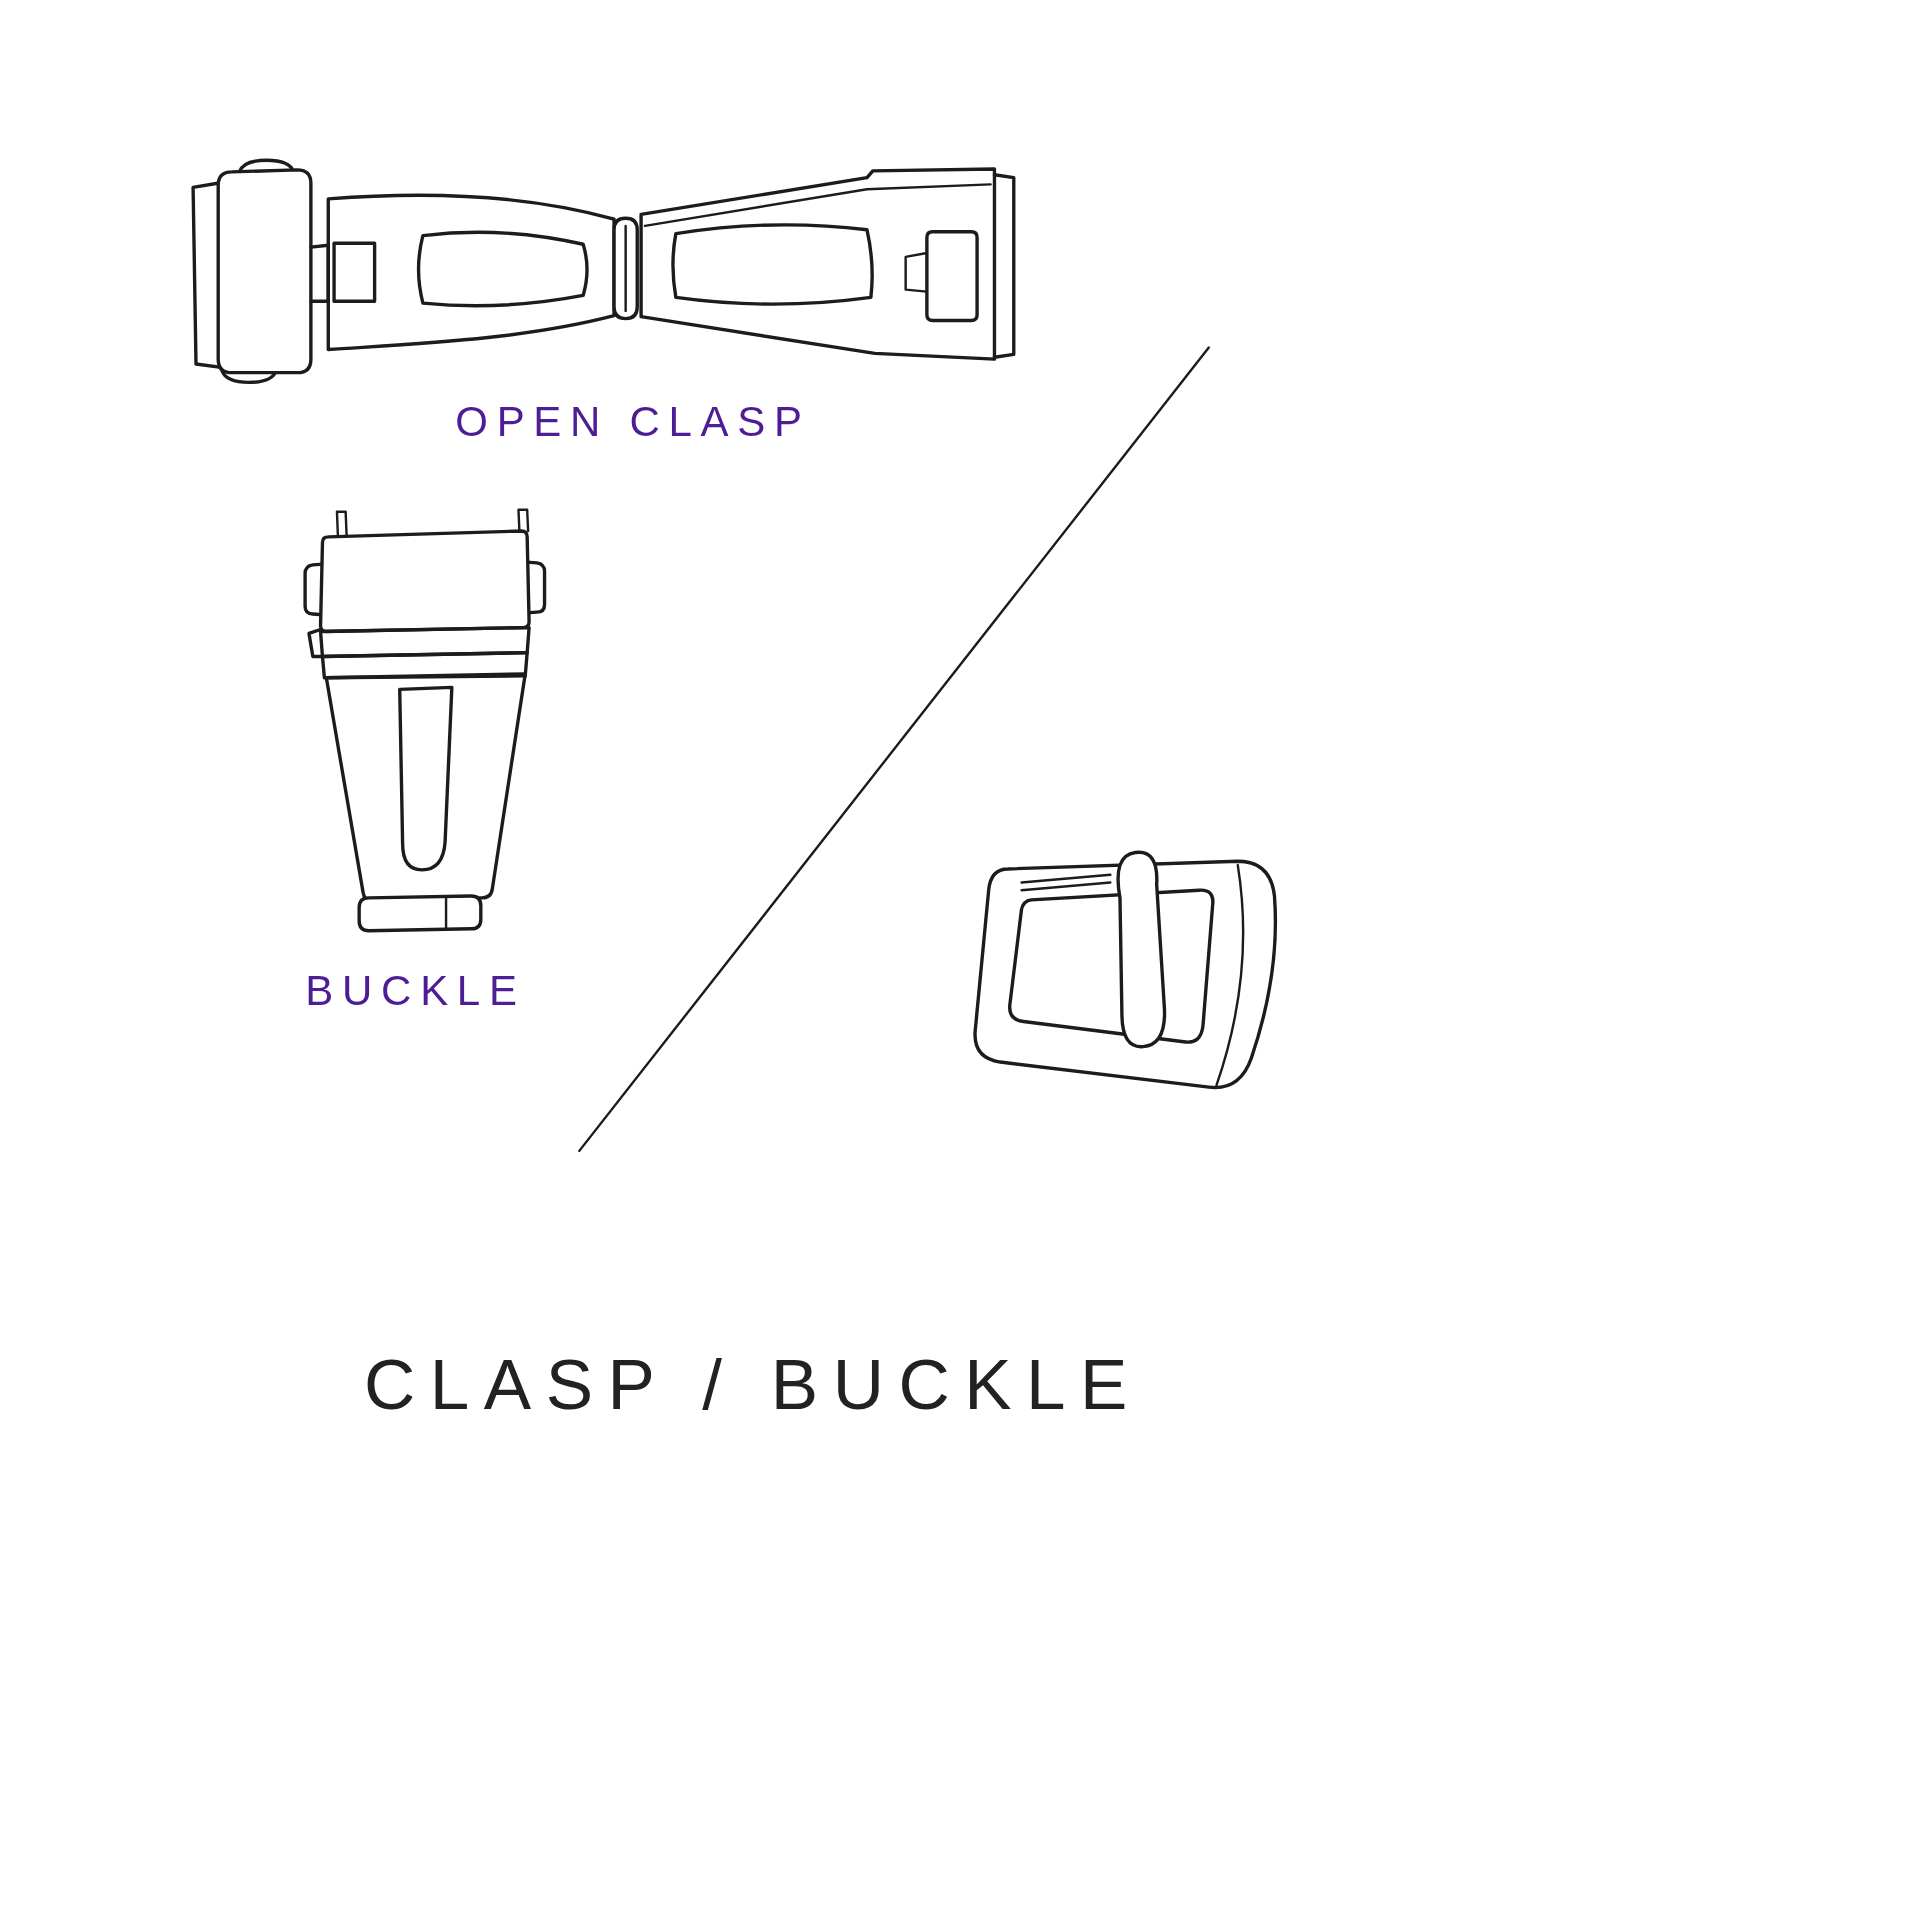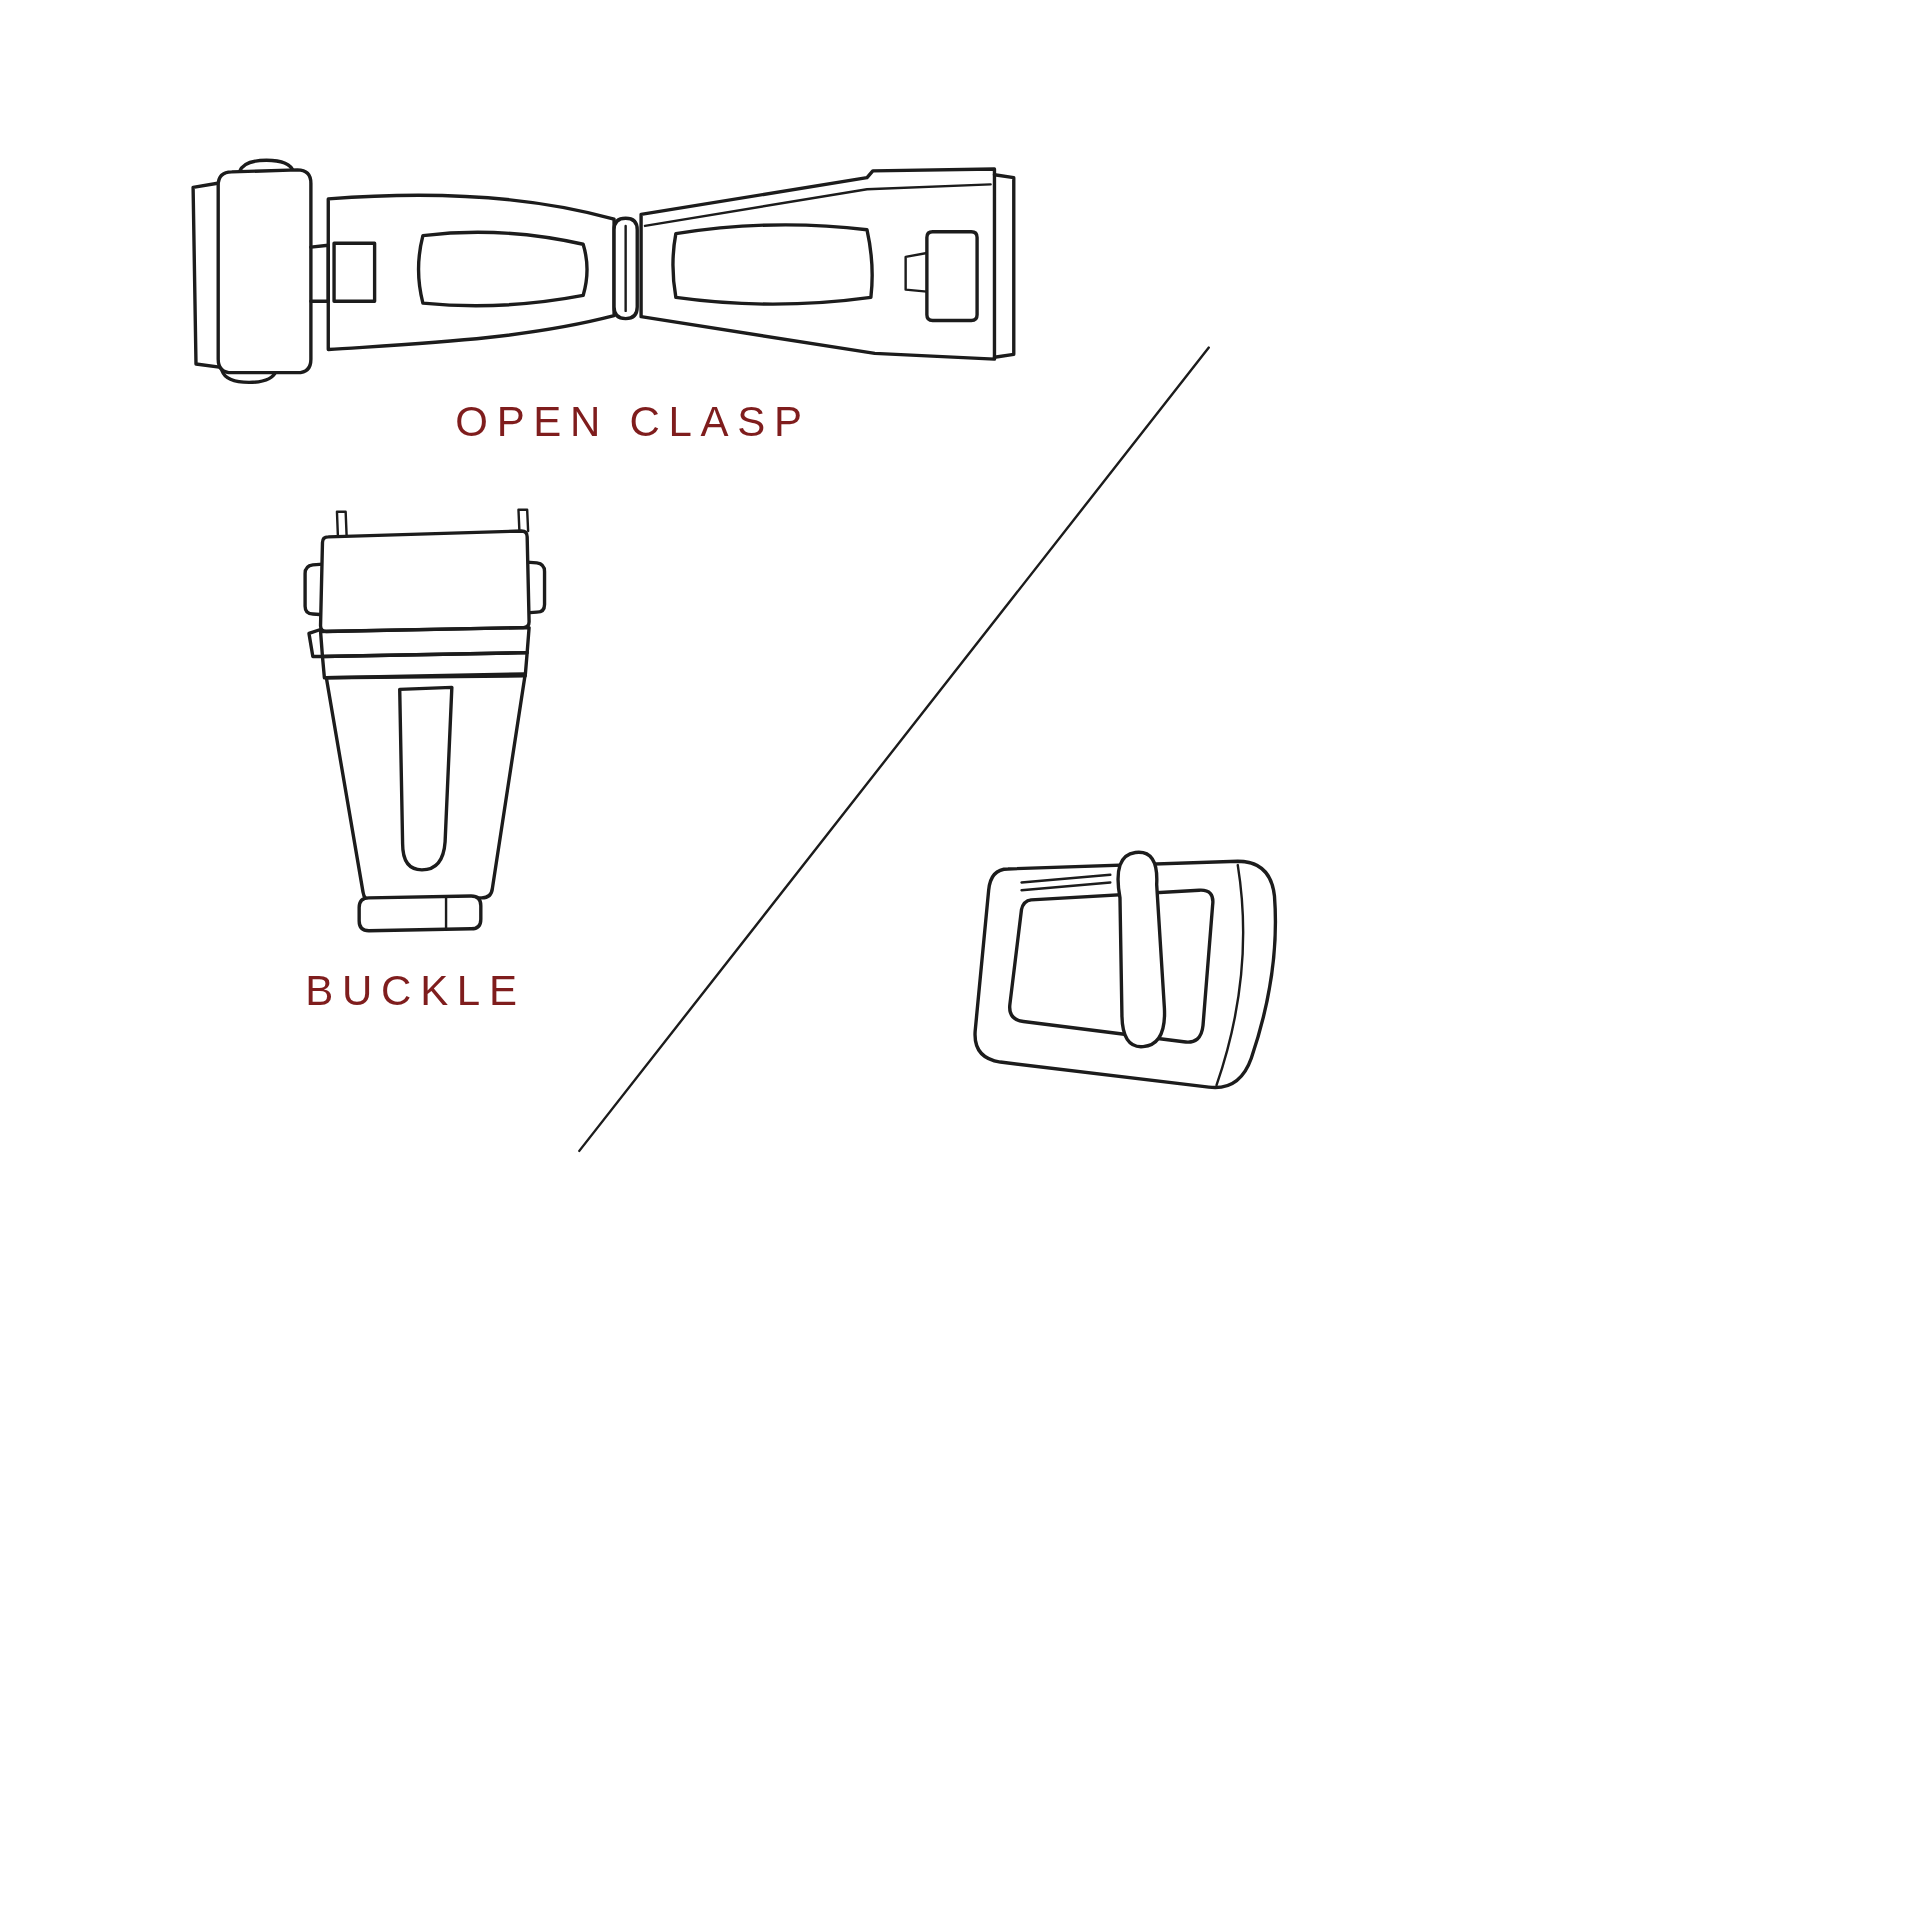--- a/index.html
+++ b/index.html
@@ -26,21 +26,21 @@
     fill: none;
     stroke: #1c1c1c;
     stroke-width: 3.5;
     stroke-linejoin: round;
     stroke-linecap: round;
   }
   .stroke.thin { stroke-width: 2.5; }
   .stroke.fillw { fill: #ffffff; }
   .label {
     position: absolute;
-    color: #7f1d1d;
+    color: #4c1d95;
     text-align: center;
     letter-spacing: 8.7px;
     font-size: 42px;
     font-weight: 400;
     white-space: nowrap;
   }
   #open-clasp-label { left: 319px; top: 398px; width: 628px; }
   #closed-label     { left: 126px; top: 967px; width: 579px; }
   #page-title {
     position: absolute;
@@ -133,15 +133,16 @@
       <circle class="stroke thin" cx="1176" cy="912" r="9"></circle>
 
       <path class="stroke fillw" d="M1160,930 Q1152,886 1176,883 Q1200,880 1198,916 L1206,1044 Q1208,1082 1184,1084 Q1162,1086 1162,1050 Z"></path>
     </g>
   </svg>
 
   <div class="label" id="open-clasp-label">OPEN CLASP</div>
 
   <div class="label" id="closed-label">BUCKLE</div>
 
+  <div id="page-title">CLASP / BUCKLE</div>
 
 </div>
 
 
 </body></html>

